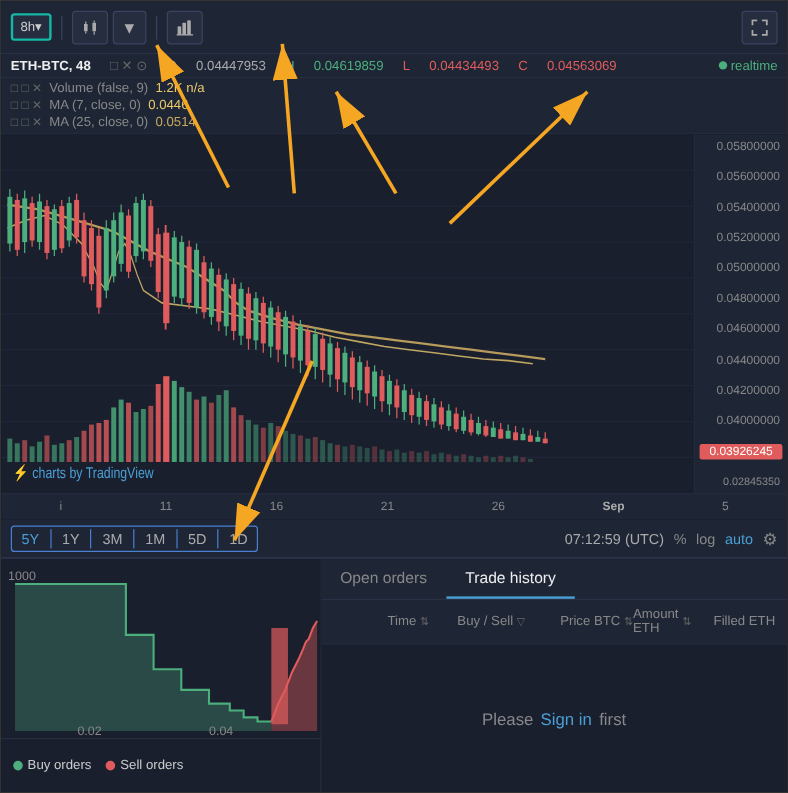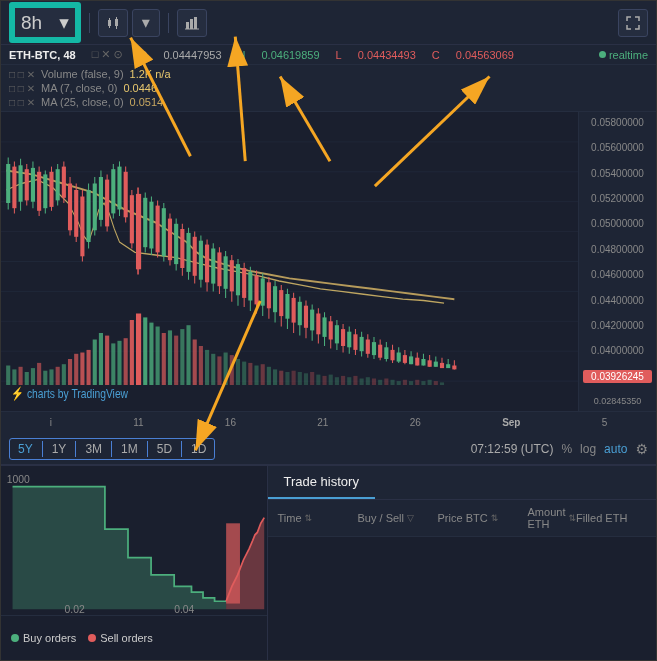--- a/index.html
+++ b/index.html
@@ -36,27 +36,27 @@
     .toolbar-group {
       display: flex;
       align-items: center;
       gap: 2px;
     }
 
     .time-selector {
       display: flex;
       align-items: center;
       background: #252d3f;
-      border: 6px solid #14b8a6;
+      border: 2px solid #14b8a6;
       border-radius: 3px;
       padding: 3px 6px;
       cursor: pointer;
-      font-size: 19px;
+      font-size: 11px;
       color: #ccc;
-      gap: 17px;
+      gap: 0;
     }
 
     .toolbar-btn {
       background: #252d3f;
       border: 1px solid #3a4460;
       border-radius: 3px;
       padding: 3px 7px;
       cursor: pointer;
       color: #aaa;
       display: flex;
@@ -160,21 +160,21 @@
       border-left: 1px solid #252d3f;
       display: flex;
       flex-direction: column;
       justify-content: space-between;
       padding: 4px 4px;
       font-size: 10px;
       color: #888;
     }
 
     .price-label {
-      text-align: center;
+      text-align: right;
       padding: 1px 2px;
     }
 
     .price-label.highlighted {
       background: #e05c5c;
       color: #fff;
       border-radius: 2px;
       padding: 1px 8px;
     }
 
@@ -334,20 +334,21 @@
       font-size: 11px;
       color: #888;
       border-bottom: 1px solid #252d3f;
       background: #1e2535;
     }
 
     .trade-table-header .col {
       display: flex;
       align-items: center;
       gap: 3px;
+      justify-content: flex-end;
     }
 
     .col-time { width: 80px; }
     .col-buy-sell { width: 80px; }
     .col-price { width: 90px; }
     .col-amount { flex: 1; }
     .col-filled { width: 70px; }
 
     .sort-icon { font-size: 9px; color: #666; }
 
@@ -789,20 +790,21 @@
         </div>
         <div class="legend-item">
           <span class="legend-dot sell"></span>
           <span>Sell orders</span>
         </div>
       </div>
     </div>
 
     <div class="trade-panel">
       <div class="trade-tabs">
+        <div class="trade-tab">Open orders</div>
         <div class="trade-tab active">Trade history</div>
       </div>
 
       <div class="trade-table-header">
         <div class="col col-time">
           <span>Time</span>
           <span class="sort-icon">⇅</span>
         </div>
         <div class="col col-buy-sell">
           <span>Buy / Sell</span>
@@ -814,20 +816,25 @@
         </div>
         <div class="col col-amount">
           <span>Amount ETH</span>
           <span class="sort-icon">⇅</span>
         </div>
         <div class="col col-filled">
           <span>Filled ETH</span>
         </div>
       </div>
 
+      <div class="trade-empty">
+        <span class="please-text">Please</span>
+        <a class="sign-in-link" href="#">Sign in</a>
+        <span class="first-text">first</span>
+      </div>
     </div>
   </div>
 
   <svg class="arrow-overlay" viewBox="0 0 657 460">
     <defs>
       <marker id="arrowhead" markerWidth="10" markerHeight="7" refX="10" refY="3.5" orient="auto">
         <polygon points="0 0, 10 3.5, 0 7" fill="#f5a623"></polygon>
       </marker>
     </defs>
 

